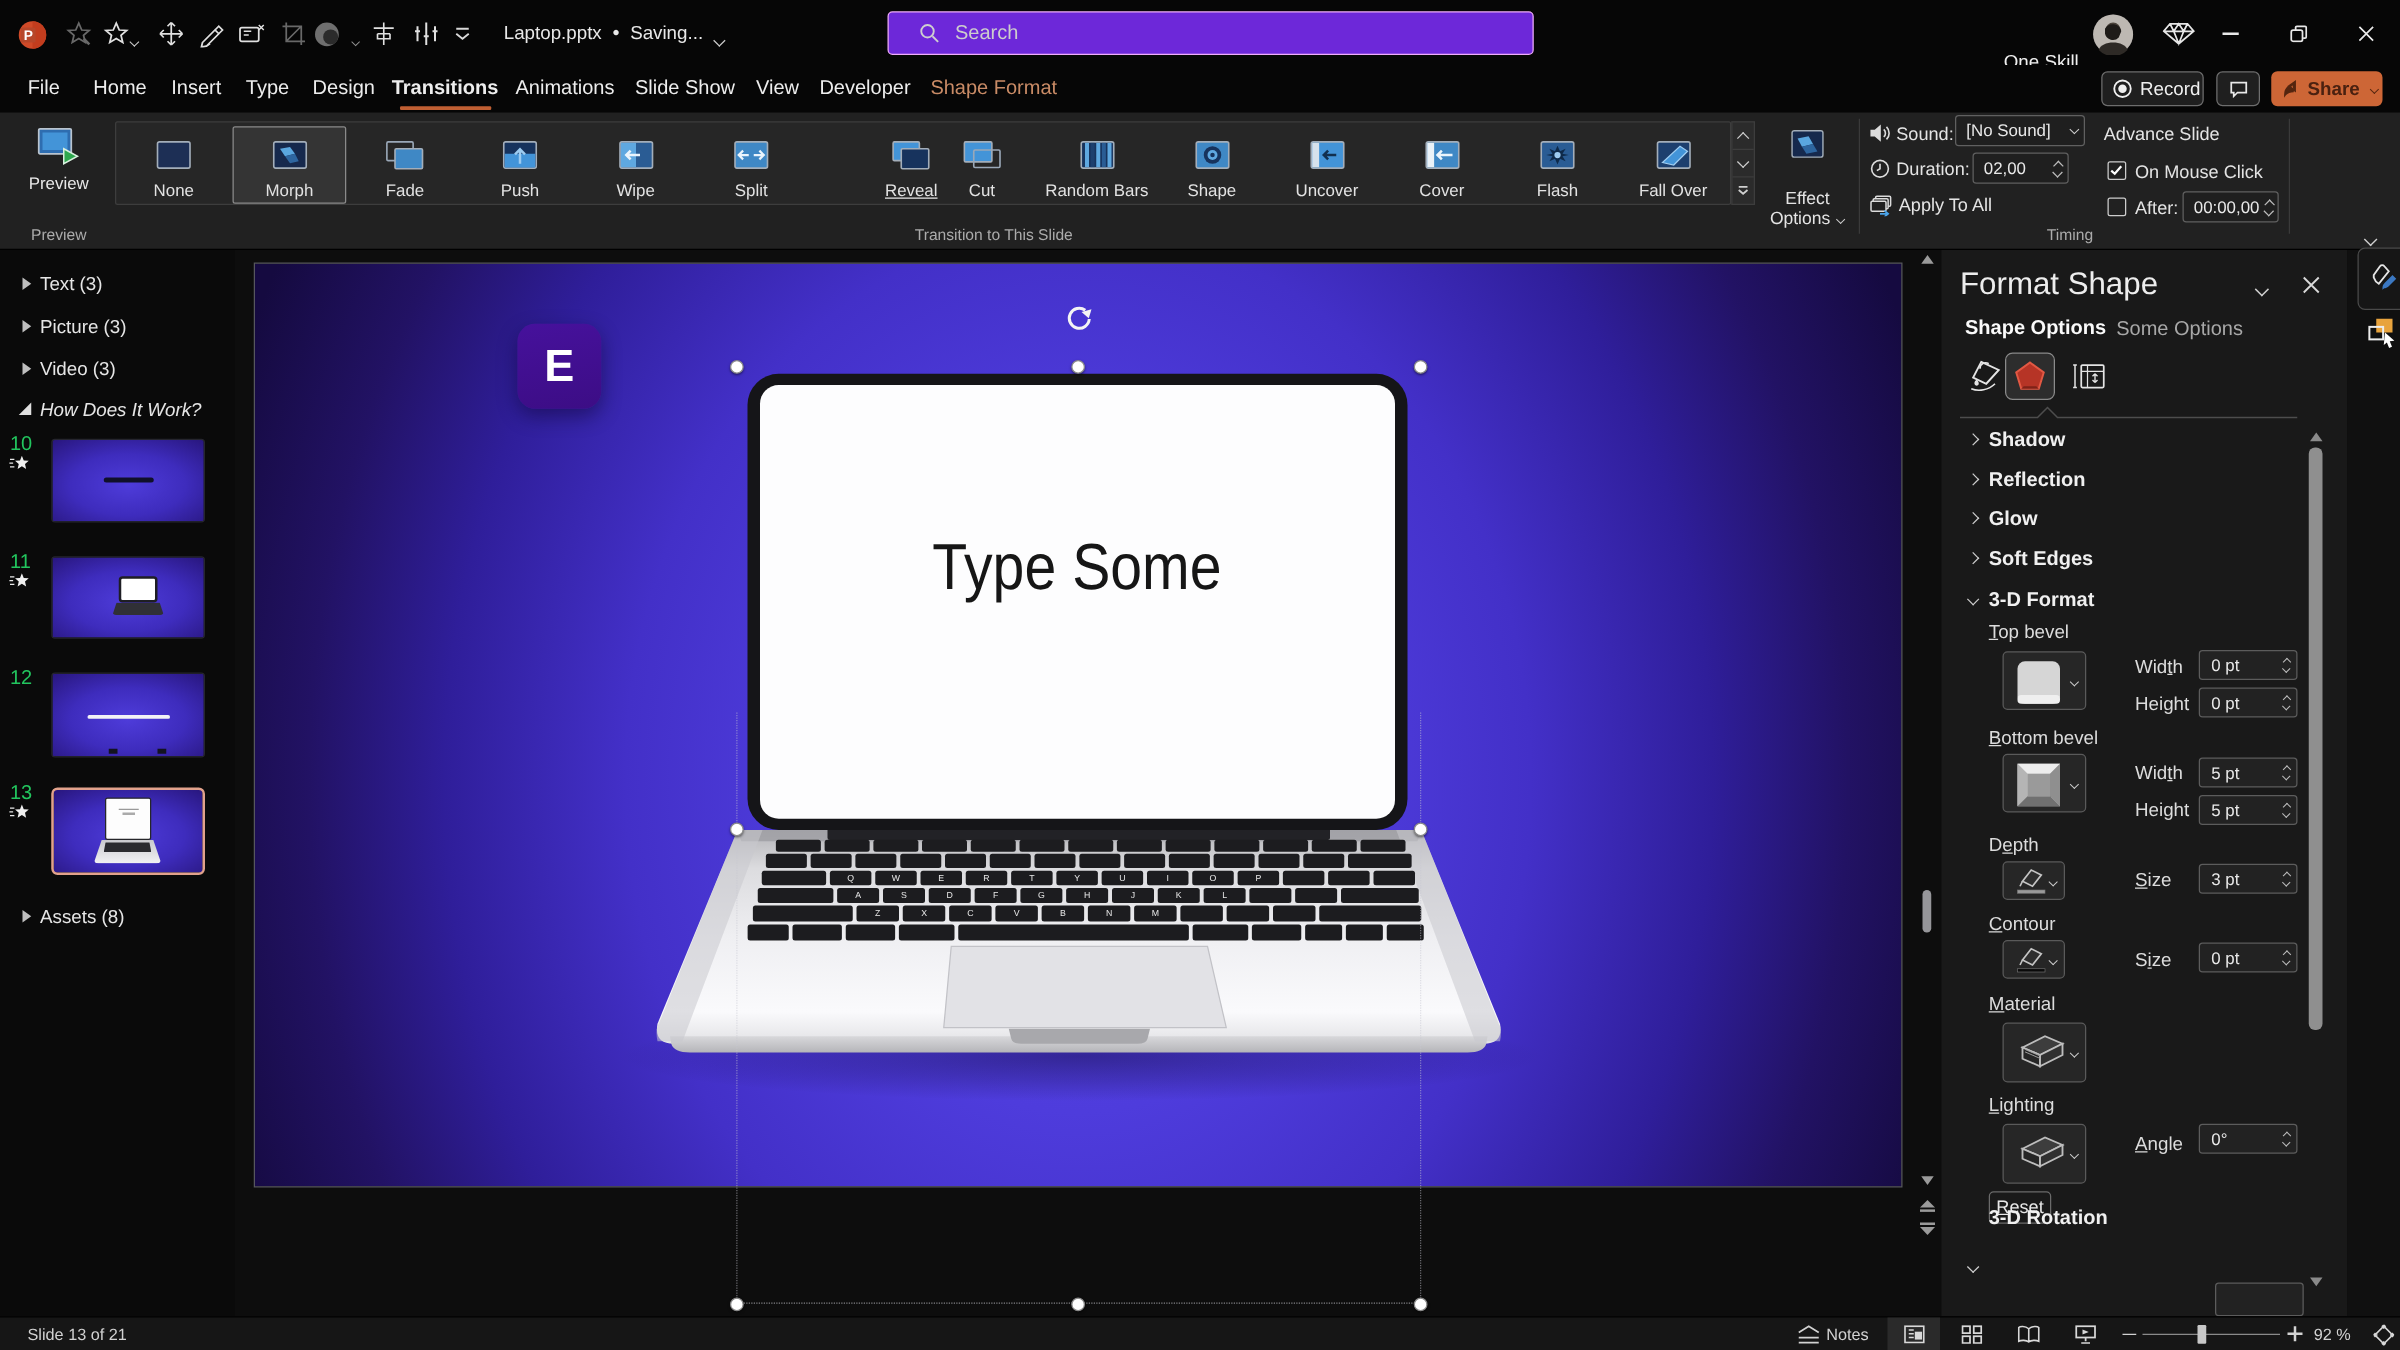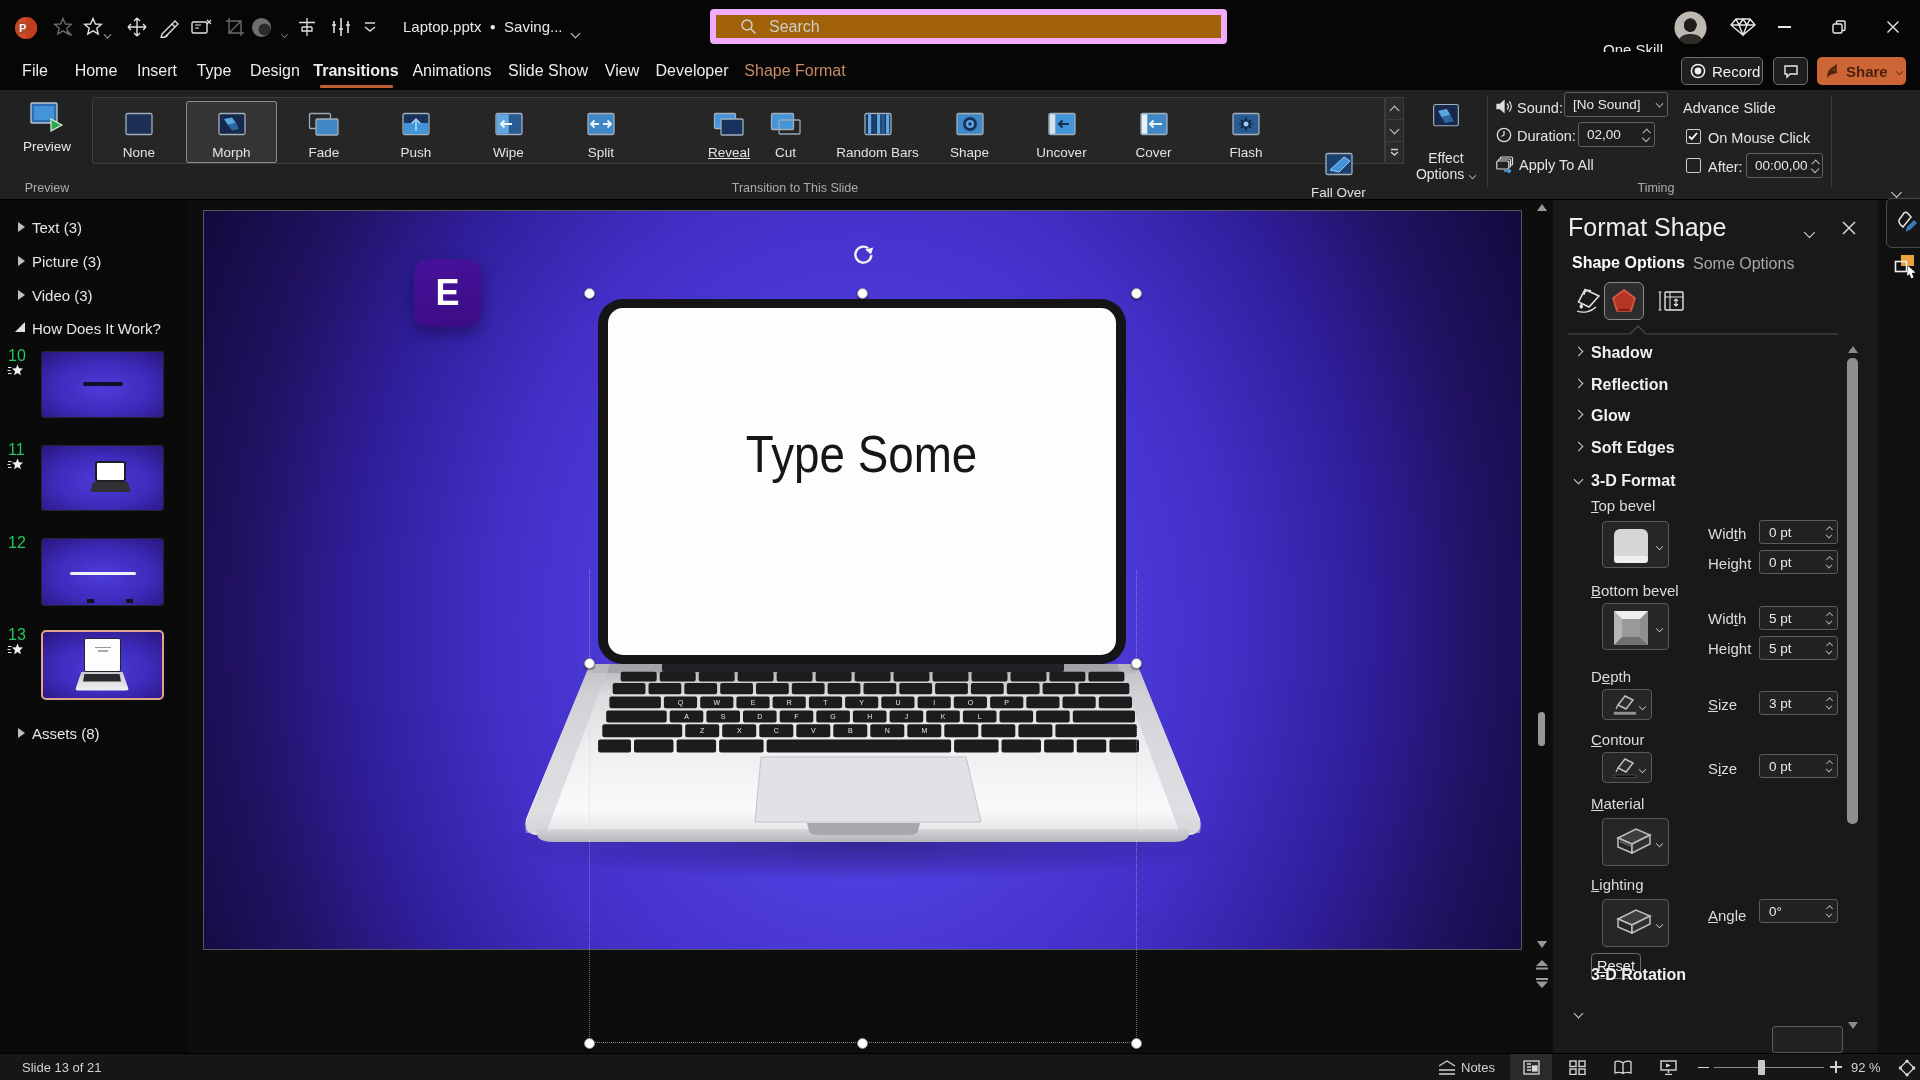--- a/index.html
+++ b/index.html
@@ -4,21 +4,21 @@
 *{box-sizing:border-box;}
 #app{position:relative;width:1920px;height:1080px;background:#050505;overflow:hidden;
   font-family:"Liberation Sans",sans-serif;color:#e8e8e8;}
 .abs{position:absolute;}
 .ctr{display:flex;align-items:center;justify-content:center;}
 svg{display:block;}
 
 #titlebar{left:0;top:0;width:1920px;height:52px;background:#060606;}
 #menubar{left:0;top:52px;width:1920px;height:38px;background:#060606;}
 .mtab{position:absolute;top:0;height:38px;display:flex;align-items:center;font-size:16px;color:#ededed;}
-#searchbox{left:710px;top:9px;width:517px;height:35px;background:#a16207;border:6px solid #f0abfc;border-radius:4px;display:flex;align-items:center;}
+#searchbox{left:710px;top:9px;width:517px;height:35px;background:#6d28d9;border:1px solid #f0abfc;border-radius:4px;display:flex;align-items:center;}
 
 #ribbon{left:0;top:90px;width:1920px;height:110px;background:#212121;border-bottom:1px solid #000;}
 .glabel{position:absolute;top:91px;font-size:12.5px;color:#ababab;transform:translateX(-50%);}
 .titem{position:absolute;top:7px;width:92px;height:66px;text-align:center;}
 .titem .lbl{margin-top:8px;font-size:13.5px;color:#e2e2e2;}
 .titem svg{margin:15px auto 0;}
 .vsep{position:absolute;width:1px;background:#3a3a3a;}
 .spin{position:absolute;background:#1f1f1f;border:1px solid #606060;border-radius:3px;color:#e8e8e8;font-size:13.5px;display:flex;align-items:center;}
 .spin .val{padding-left:8px;flex:1;}
 .spin .arr{width:16px;display:flex;flex-direction:column;align-items:center;justify-content:center;gap:3px;}
@@ -267,21 +267,21 @@
         <div class="lbl">Cover</div>
       </div>
       <div class="titem" style="left:1200px;">
         <svg width="34" height="25" viewBox="0 0 34 25">
           <rect x="4" y="1.5" width="26" height="21" rx="1.5" fill="#2a5c94" stroke="#a3aeba" stroke-width="1.3"></rect>
           <path d="M17 4.5 L19 9 L23.5 7 L21 11 L26 12 L21 13 L23.5 17 L19 15 L17 19.5 L15 15 L10.5 17 L13 13 L8 12 L13 11 L10.5 7 L15 9 Z" fill="#0e2a4a"></path>
           <circle cx="17" cy="12" r="2.5" fill="#9dcbf0"></circle>
         </svg>
         <div class="lbl">Flash</div>
       </div>
-      <div class="titem" style="left:1292.5px;margin-top:40px;">
+      <div class="titem" style="left:1292.5px;">
         <svg width="34" height="25" viewBox="0 0 34 25">
           <rect x="4" y="1.5" width="26" height="21" rx="1.5" fill="#1d3f6e" stroke="#a3aeba" stroke-width="1.3"></rect>
           <polygon points="8,18 22,5 28,9 17,20" fill="#4394d8" stroke="#9dcbf0" stroke-width="1"></polygon>
         </svg>
         <div class="lbl">Fall Over</div>
       </div>
       <div class="abs" style="left:1385px;top:7px;width:19px;height:67px;background:#2b2b2b;border:1px solid #3d3d3d;">
       <div style="height:22px;border-bottom:1px solid #3d3d3d;" class="ctr">
           <div class="chev" style="transform:rotate(135deg);margin-top:3px;"></div>
         </div>
@@ -356,21 +356,21 @@
     </div>
     <div id="editor" class="abs"></div>
     <div id="leftpanel" class="abs">
       <div class="tri" style="left:18px;top:22px;"></div>
       <div class="tree" style="left:32px;top:19px;">Text (3)</div>
       <div class="tri" style="left:18px;top:56px;"></div>
       <div class="tree" style="left:32px;top:53px;">Picture (3)</div>
       <div class="tri" style="left:18px;top:90px;"></div>
       <div class="tree" style="left:32px;top:87px;">Video (3)</div>
       <div class="abs" style="left:15px;top:122px;width:0;height:0;border-bottom:10px solid #e0e0e0;border-left:10px solid transparent;"></div>
-      <div class="tree" style="left:32px;top:120px;">How Does It Work?</div>
+      <div class="tree" style="left:32px;top:120px;font-style:italic;">How Does It Work?</div>
       <div class="thumb" style="top:150.5px;height:67.5px;border:1px solid #26262e;">
         <div class="abs" style="left:41px;top:30px;width:40px;height:4.5px;background:#10102a;border-radius:2px;"></div>
       </div>
       <div class="tnum" style="top:146.5px;">10</div>
       <svg class="abs" style="left:7px;top:163.5px" width="17" height="13" viewBox="0 0 17 13">
               <path d="M1 3.5 h3.5 M0.5 6.5 h3 M1 9.5 h3.5" stroke="#e8e8e8" stroke-width="1.1" fill="none"></path>
               <path d="M10.5 0.5 L12 4.3 L16 4.6 L13 7.2 L13.9 11.2 L10.5 9 L7.1 11.2 L8 7.2 L5 4.6 L9 4.3 Z" fill="#f0f0f0"></path>
       </svg>
       <div class="thumb" style="top:245px;height:66px;border:1px solid #26262e;">
         <div class="abs" style="left:53px;top:15px;width:31px;height:21px;background:#fff;border:2.5px solid #1e1e24;border-radius:3px;"></div>

